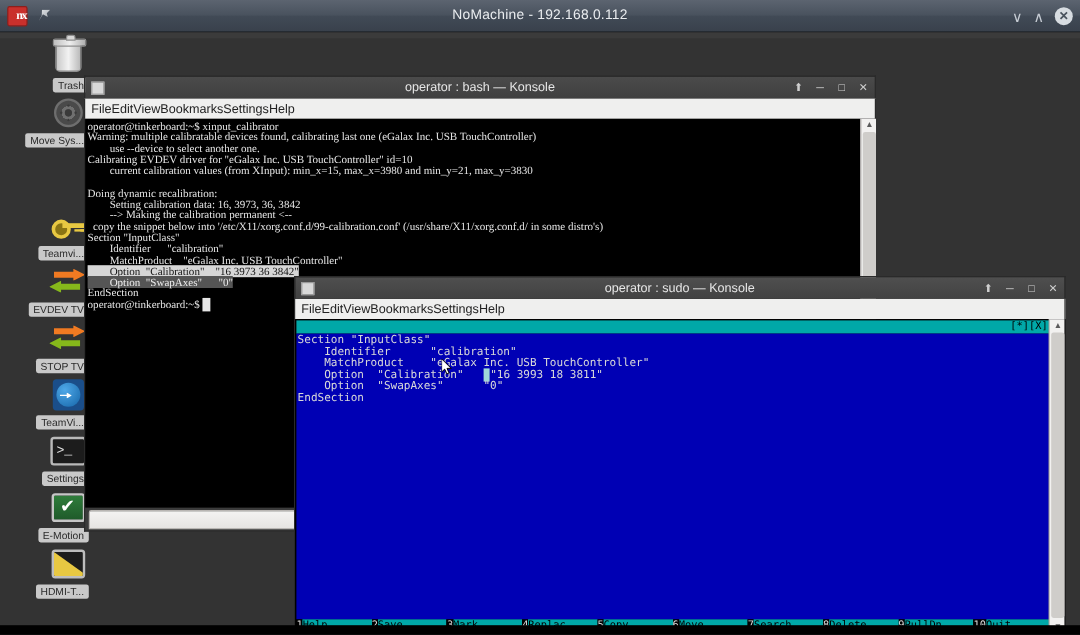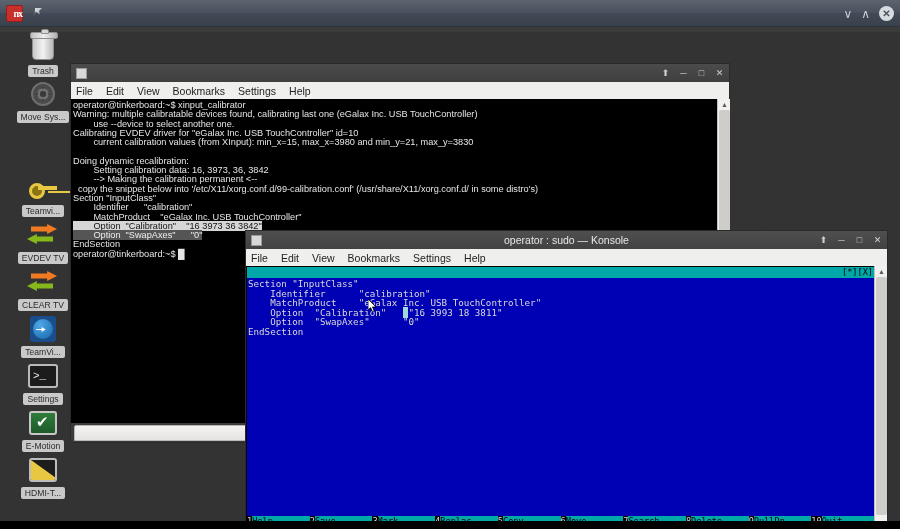--- a/index.html
+++ b/index.html
@@ -49,21 +49,21 @@
   
   .desktop {
     position: absolute; left: 0; top: 27px; width: 900px; height: 502px;
     background: #333333;
   }
   .desk-edge-top { position:absolute; left:0; top:0; width:900px; height:5px; background:#3b3b3b; }
 
   
   .dicon {
     position: absolute; width: 62px; text-align: center;
-    left: 12px; display: flex; flex-direction: column; align-items: center;
+    left: 12px; display: flex; flex-direction: column; align-items: flex-end;
   }
   .dicon .glyph { width: 34px; height: 30px; position: relative; margin-bottom: 2px; }
   .dicon .lbl {
     font-size: 8.6px; color: #2b2b2b; background: #c9c9c9;
     padding: 1px 4px; border-radius: 2px; white-space: nowrap;
     max-width: 60px; overflow: hidden; text-overflow: ellipsis;
   }
 
   
   .ic-trash { background: linear-gradient(to right,#c8c8c8,#f2f2f2,#b9b9b9);
@@ -131,28 +131,28 @@
   .kwin-title.active { background: linear-gradient(to bottom,#4f4f4f,#424242); }
   .kwin-icon { width: 11px; height: 11px; margin-left: 5px; background: #d8d8d8; border: 1px solid #9a9a9a; }
   .kwin-label {
     position: absolute; left: 0; right: 0; text-align: center;
     font-size: 10.5px; color: #e6e6e6;
   }
   .kwin-ctrls { position: absolute; right: 5px; display: flex; gap: 9px; align-items: center; }
   .kwin-ctrls span { font-size: 9px; color: #cfcfcf; line-height: 1; width: 9px; text-align: center; }
   .kmenu {
     height: 17px; background: #efefee; border-left: 1px solid #2a2a2a; border-right: 1px solid #2a2a2a;
-    display: flex; align-items: center; padding-left: 5px; gap: 13px;
+    display: flex; align-items: center; padding-left: 5px; 
   }
   .kmenu span { font-size: 10.5px; color: #232323; }
 
   
   .term {
     background: #000; color: #e6e6e6;
-    font-family: Liberation Sans, sans-serif;
+    font-family: Liberation Serif, serif;
     font-size: 9.2px; line-height: 9.3px;
     padding: 2px 0 0 2px; overflow: hidden; white-space: pre;
     border-left: 1px solid #2a2a2a; border-right: 1px solid #2a2a2a;
   }
   .term .sel { background: #d6d6d6; color: #111; }
   .term .sel2 { background: #555; color: #eee; }
 
   
   .vscroll {
     position: absolute; top: 0; right: 0; width: 13px; height: 100%;
@@ -220,20 +220,21 @@
 </head>
 <body>
 
 <div id="root">
 
   <div class="nx-titlebar">
     <div class="nx-logo">
       <span>nx</span>
     </div>
     <div class="nx-pin"></div>
+    <div class="nx-title">NoMachine - 192.168.0.112</div>
     <div class="nx-btns">
       <span class="nx-btn">∨</span>
       <span class="nx-btn">∧</span>
       <span class="nx-close">✕</span>
     </div>
   </div>
 
   <div class="desktop">
     <div class="desk-edge-top"></div>
 
@@ -264,21 +265,21 @@
         </div>
       <div class="lbl">EVDEV TV</div>
     </div>
     <div class="dicon" style="top:240px">
       <div class="glyph">
           <div class="ic-arrows">
             <div class="a1"></div>
             <div class="a2"></div>
           </div>
         </div>
-      <div class="lbl">CLEAR TV</div>
+      <div class="lbl">STOP TV</div>
     </div>
     <div class="dicon" style="top:287px">
       <div class="glyph">
           <div class="ic-tv"></div>
         </div>
       <div class="lbl">TeamVi...</div>
     </div>
     <div class="dicon" style="top:334px">
       <div class="glyph">
           <div class="ic-kons">&gt;_</div>
@@ -294,20 +295,21 @@
     <div class="dicon" style="top:428px">
       <div class="glyph">
           <div class="ic-hdmi"></div>
         </div>
       <div class="lbl">HDMI-T...</div>
     </div>
 
     <div class="kwin" id="win1">
       <div class="kwin-title">
         <div class="kwin-icon"></div>
+        <div class="kwin-label">operator : bash — Konsole</div>
         <div class="kwin-ctrls">
           <span>⬆</span>
           <span>─</span>
           <span>□</span>
           <span>✕</span>
         </div>
       </div>
       <div class="kmenu">
         <span>File</span>
         <span>Edit</span>

